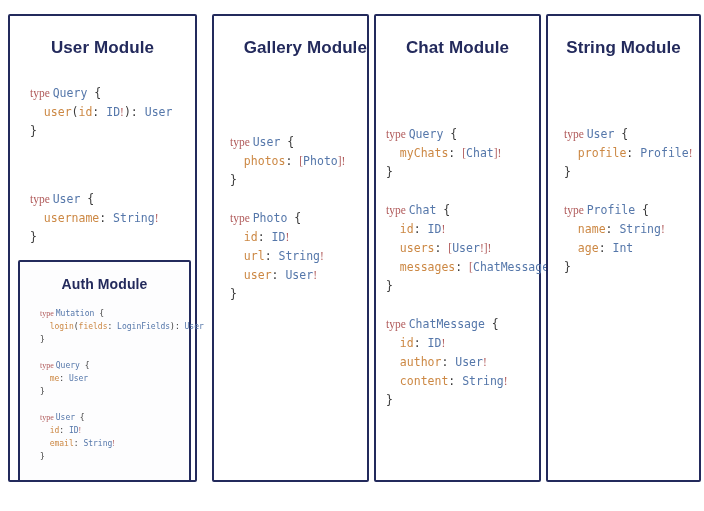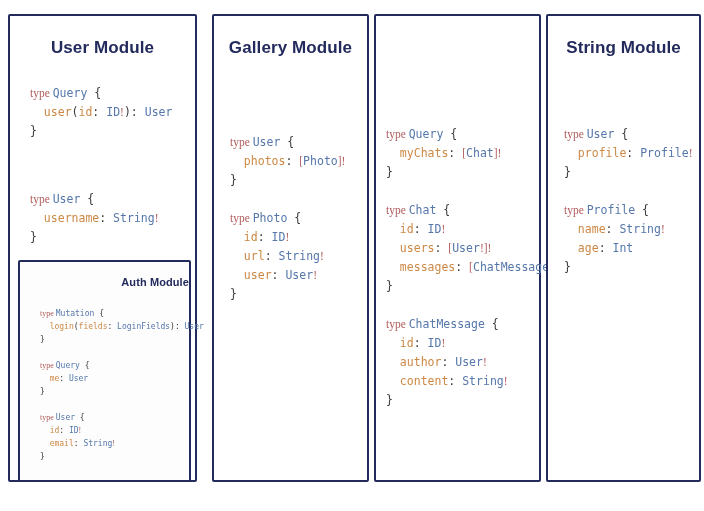--- a/index.html
+++ b/index.html
@@ -62,21 +62,21 @@
   .codeblock + .codeblock { margin-top: 19px; }
   .code.small .codeblock + .codeblock { margin-top: 13px; }
 
   
   #card-user    { left: 8px;   top: 14px; width: 189px; height: 468px; }
   #card-gallery { left: 212px; top: 14px; width: 157px; height: 468px; }
   #card-chat    { left: 374px; top: 14px; width: 167px; height: 468px; }
   #card-profile { left: 546px; top: 14px; width: 155px; height: 468px; }
 
   #card-user    .card-title { margin-top: 22px; }
-  #card-gallery .card-title { margin-top: 22px; }
+  #card-gallery .card-title { margin-top: 22px; text-align: right; }
   #card-chat    .card-title { margin-top: 22px; }
   #card-profile .card-title { margin-top: 22px; }
 
   
   .codewrap { position: absolute; left: 0; right: 0; }
 
   #card-user    .codewrap { top: 68px; padding-left: 20px; }
   #card-gallery .codewrap { top: 117px; padding-left: 16px; }
   #card-chat    .codewrap { top: 109px; padding-left: 10px; }
   #card-profile .codewrap { top: 109px; padding-left: 16px; }
@@ -87,23 +87,22 @@
     left: 8px;
     top: 244px;
     width: 173px;
     height: 222px;
     box-sizing: border-box;
     background: #fdfdfe;
     border: 2px solid #232a5c;
     border-radius: 2px;
   }
   #card-auth .card-title {
-    font-size: 11px;
+    font-size: 14px;
     margin-top: 14px;
-    text-align: right;
   }
   #card-auth .codewrap {
     position: absolute;
     top: 45px;
     left: 0; right: 0;
   }
 </style>
 </head>
 <body>
 
@@ -124,20 +123,21 @@
   </div>
 
   <div class="card" id="card-gallery">
     <h2 class="card-title">Gallery Module</h2>
     <div class="codewrap">
       <div class="code"><div class="codeblock"><div><span class="kw">type </span><span class="tn">User</span><span class="pun"> {</span></div><div><span class="pun">  </span><span class="fld">photos</span><span class="pun">: </span><span class="kw">[</span><span class="tn">Photo</span><span class="kw">]!</span></div><div><span class="pun">}</span></div></div><div class="codeblock"><div><span class="kw">type </span><span class="tn">Photo</span><span class="pun"> {</span></div><div><span class="pun">  </span><span class="fld">id</span><span class="pun">: </span><span class="tn">ID</span><span class="kw">!</span></div><div><span class="pun">  </span><span class="fld">url</span><span class="pun">: </span><span class="tn">String</span><span class="kw">!</span></div><div><span class="pun">  </span><span class="fld">user</span><span class="pun">: </span><span class="tn">User</span><span class="kw">!</span></div><div><span class="pun">}</span></div></div></div>
     </div>
   </div>
 
   <div class="card" id="card-chat">
+    <h2 class="card-title">Chat Module</h2>
     <div class="codewrap">
       <div class="code"><div class="codeblock"><div><span class="kw">type </span><span class="tn">Query</span><span class="pun"> {</span></div><div><span class="pun">  </span><span class="fld">myChats</span><span class="pun">: </span><span class="kw">[</span><span class="tn">Chat</span><span class="kw">]!</span></div><div><span class="pun">}</span></div></div><div class="codeblock"><div><span class="kw">type </span><span class="tn">Chat</span><span class="pun"> {</span></div><div><span class="pun">  </span><span class="fld">id</span><span class="pun">: </span><span class="tn">ID</span><span class="kw">!</span></div><div><span class="pun">  </span><span class="fld">users</span><span class="pun">: </span><span class="kw">[</span><span class="tn">User</span><span class="kw">!]!</span></div><div><span class="pun">  </span><span class="fld">messages</span><span class="pun">: </span><span class="kw">[</span><span class="tn">ChatMessage</span><span class="kw">]!</span></div><div><span class="pun">}</span></div></div><div class="codeblock"><div><span class="kw">type </span><span class="tn">ChatMessage</span><span class="pun"> {</span></div><div><span class="pun">  </span><span class="fld">id</span><span class="pun">: </span><span class="tn">ID</span><span class="kw">!</span></div><div><span class="pun">  </span><span class="fld">author</span><span class="pun">: </span><span class="tn">User</span><span class="kw">!</span></div><div><span class="pun">  </span><span class="fld">content</span><span class="pun">: </span><span class="tn">String</span><span class="kw">!</span></div><div><span class="pun">}</span></div></div></div>
     </div>
   </div>
 
   <div class="card" id="card-profile">
     <h2 class="card-title">String Module</h2>
     <div class="codewrap">
       <div class="code"><div class="codeblock"><div><span class="kw">type </span><span class="tn">User</span><span class="pun"> {</span></div><div><span class="pun">  </span><span class="fld">profile</span><span class="pun">: </span><span class="tn">Profile</span><span class="kw">!</span></div><div><span class="pun">}</span></div></div><div class="codeblock"><div><span class="kw">type </span><span class="tn">Profile</span><span class="pun"> {</span></div><div><span class="pun">  </span><span class="fld">name</span><span class="pun">: </span><span class="tn">String</span><span class="kw">!</span></div><div><span class="pun">  </span><span class="fld">age</span><span class="pun">: </span><span class="tn">Int</span></div><div><span class="pun">}</span></div></div></div>
     </div>

